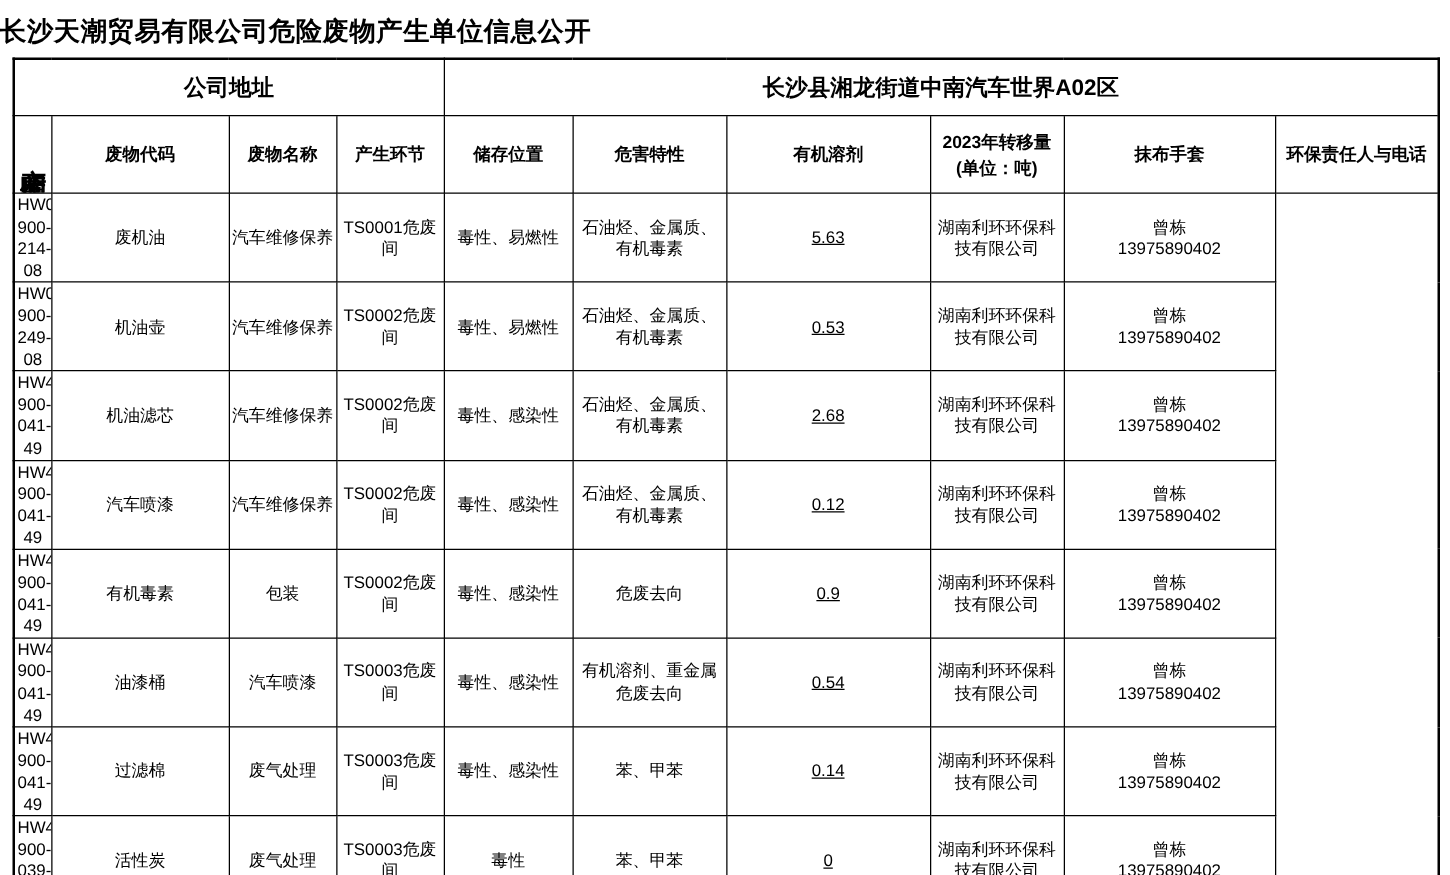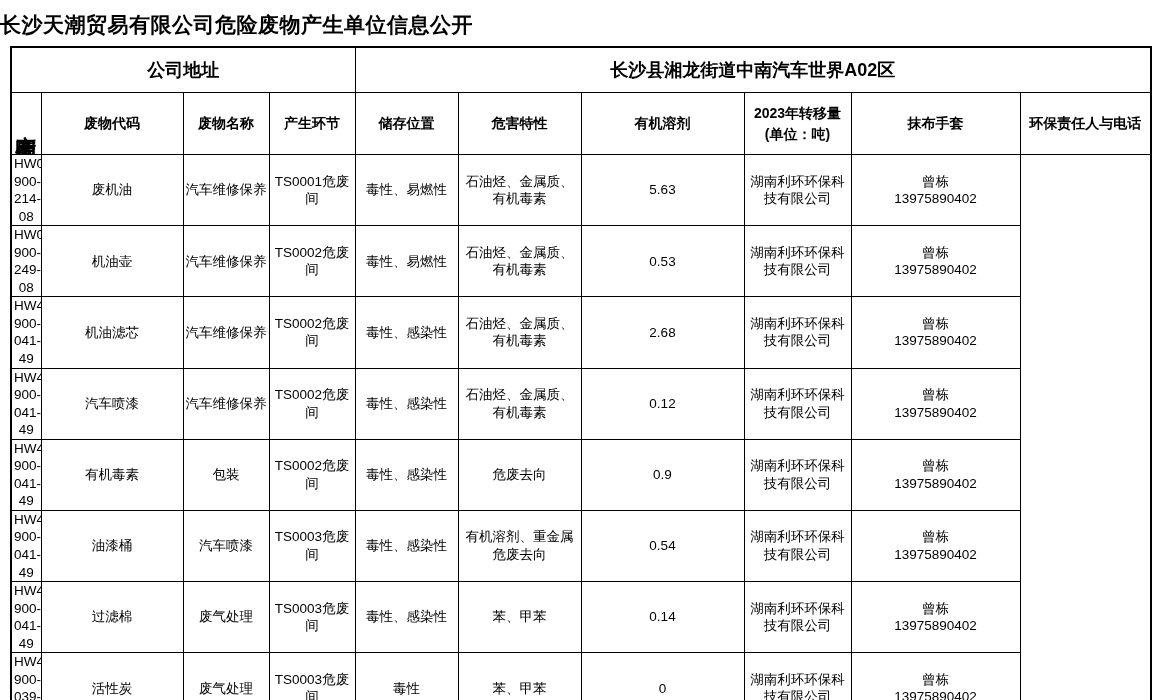--- a/index.html
+++ b/index.html
@@ -10,21 +10,21 @@
   table.main{border-collapse:collapse;table-layout:fixed;
              margin-left:10px;width:1140px;border:2px solid #000;}
   table.main td, table.main th{border:1px solid #000;padding:0 2px;
              text-align:center;vertical-align:middle;overflow:hidden;}
   .row-company td{height:44px;font-size:18px;font-weight:bold;}
   .row-headers th{height:61px;font-size:14px;font-weight:bold;white-space:pre-line;line-height:1.5;}
   .data-row td{height:39px;font-size:13.5px;line-height:1.3;}
   .cell-code{font-size:14px;}
   .cell-hazard{font-size:13px;padding:0 1px;}
   .cell-toxic{font-size:13px;white-space:pre-line;padding:0 1px;}
-  .cell-amount{font-size:16px;}
+  .cell-amount{font-size:16px;text-decoration:underline;}
   .cell-dest{font-size:13.5px;padding:0 1px;}
   .cell-contact{font-size:13.5px;line-height:1.35;}
   .section-cell{font-weight:bold;font-size:21px;letter-spacing:3px;
                 vertical-align:middle;padding:0;}
   .vtext{writing-mode:vertical-lr;text-orientation:upright;margin:0 auto;line-height:1;}
 </style>
 </head>
 <body>
 
 <div class="page">

